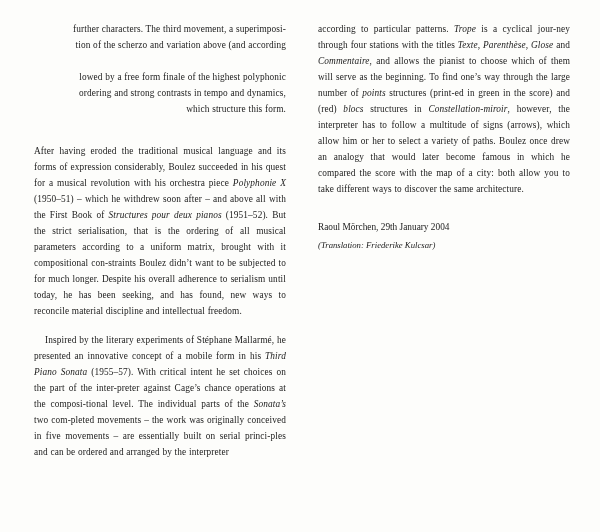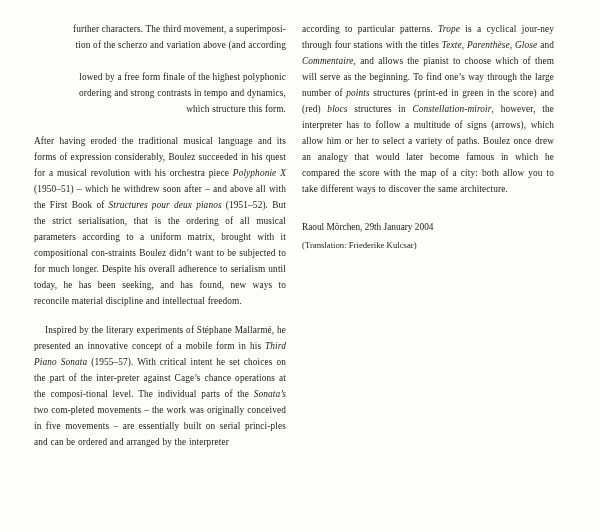--- a/index.html
+++ b/index.html
@@ -17,21 +17,21 @@
   .page {
     position: relative;
     width: 600px;
     height: 532px;
     box-sizing: border-box;
     padding: 22px 34px 18px 34px;
     background: #fdfdfb;
   }
   .columns {
     display: flex;
-    gap: 16px;
+    gap: 32px;
     align-items: flex-start;
   }
   .col {
     width: 252px;
     flex: 0 0 252px;
   }
   p {
     margin: 0 0 13px 0;
     font-size: 9.3px;
     line-height: 1.72;
@@ -44,28 +44,29 @@
   .just {
     text-align: justify;
     text-align-last: left;
   }
   .signature {
     margin-top: 22px;
     font-size: 9.3px;
     line-height: 1.72;
   }
   .translation {
+    font-style: italic;
     font-size: 8.7px;
     margin-top: 2px;
   }
   em, .it {
     font-style: italic;
   }
   .sp-before {
-    margin-top: 16px;
+    margin-top: 26px;
   }
 </style>
 </head>
 <body>
 
 <div class="page">
   <div class="columns">
 
     <div class="col">
       <p class="just-right">

